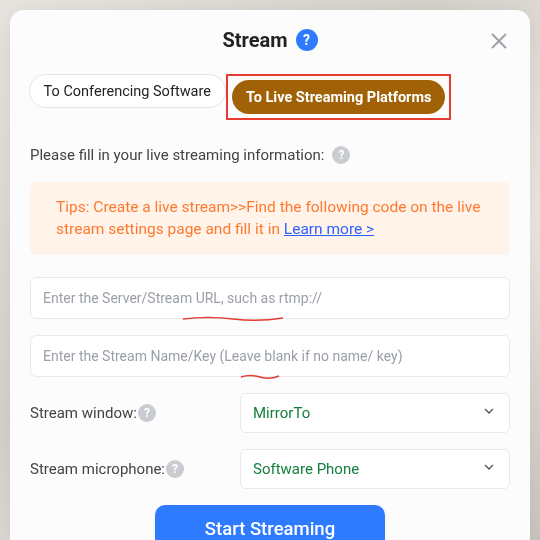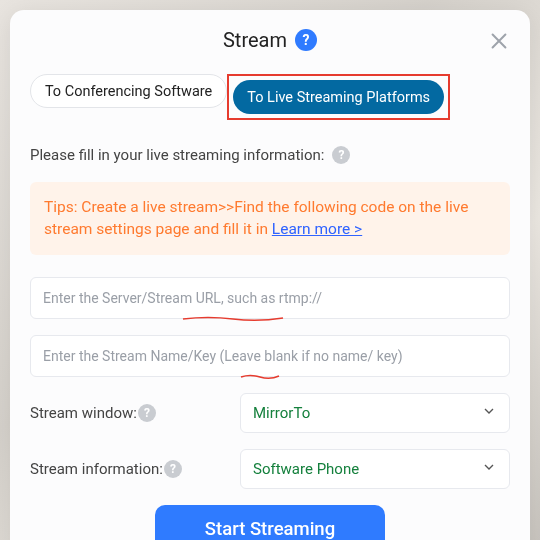--- a/index.html
+++ b/index.html
@@ -2,30 +2,30 @@
 <html><head>
 <meta charset="utf-8">
 <style>
   *{box-sizing:border-box;margin:0;padding:0;font-family:-apple-system,BlinkMacSystemFont,"Segoe UI",Roboto,Arial,sans-serif}
   body{width:540px;height:540px;overflow:hidden}
   .backdrop{width:540px;height:540px;background:linear-gradient(135deg,#e8e4df 0%,#d5d1cb 40%,#ebe7e1 70%,#c9c5bf 100%);display:flex;align-items:flex-start;justify-content:center}
   .modal{width:520px;margin-top:10px;background:#fcfcfd;border-radius:14px;padding:18px 20px 24px;position:relative;box-shadow:0 4px 24px rgba(0,0,0,.08)}
   .close{position:absolute;top:20px;right:20px;cursor:pointer;color:#9ea3ab}
   .close svg{width:22px;height:22px;stroke:#9ea3ab;stroke-width:2.2}
   .title-row{display:flex;align-items:center;justify-content:center;gap:8px;margin-bottom:22px}
-  .title{font-size:20px;font-weight:400;color:#222}
+  .title{font-size:20px;font-weight:700;color:#222}
   .q-badge{width:22px;height:22px;border-radius:50%;background:#2f7bff;color:#fff;font-size:14px;font-weight:700;display:flex;align-items:center;justify-content:center}
   .q-badge.grey{background:#c9ccd1;color:#fff;width:18px;height:18px;font-size:12px}
   .tabs-wrap{display:flex;justify-content:center;margin-bottom:26px}
   .highlight-box{border:2px solid #e63b2e;padding:4px;display:inline-flex;gap:10px;align-items:center}
   .tab{height:34px;padding:4px 14px;border-radius:17px;font-size:14.5px;display:flex;align-items:center;cursor:pointer;white-space:nowrap}
   .tab.inactive{margin-left:-60px;background:#fff;color:#222;border:1px solid #e3e5e9}
-  .tab.active{background:#0369a1;color:#fff;font-weight:400}
+  .tab.active{background:#a16207;color:#fff;font-weight:700}
   .label-row{display:flex;gap:8px;font-size:15px;color:#444;margin-bottom:18px}
-  .tips{background:#fff3ea;border-radius:6px;padding:14px 14px;font-size:15.5px;color:#ff7a2f;line-height:1.45;margin-bottom:22px}
+  .tips{background:#fff3ea;border-radius:6px;padding:14px 26px;font-size:15.5px;color:#ff7a2f;line-height:1.45;margin-bottom:22px}
   .tips a{color:#2f63ff;text-decoration:underline}
   .field{width:100%;height:42px;border:1px solid #e7e9ee;border-radius:6px;padding:0 12px;font-size:15px;color:#888;display:flex;align-items:center;background:#fff;margin-bottom:16px;position:relative}
   .field input{border:none;outline:none;width:100%;font-size:14px;color:#404040;background:transparent}
   .field input::placeholder{color:#9a9fa7}
   .underline-red{position:absolute;height:5px;pointer-events:none}
   .underline-red svg{overflow:visible}
   .row{display:flex;align-items:center;gap:10px;margin-bottom:16px}
   .row .lbl{font-size:15px;color:#444;display:flex;align-items:center;gap:1px;min-width:200px}
   .select{flex:1;height:40px;border:1px solid #e7e9ee;border-radius:6px;background:#fff;display:flex;align-items:center;justify-content:space-between;padding:0 12px;font-size:15px;color:#15803d;cursor:pointer}
   .chev{color:#555}
@@ -91,21 +91,21 @@
       <div class="select">
         <span>MirrorTo</span>
         <span class="chev"><svg viewBox="0 0 24 24">
               <path d="M6 9l6 6 6-6"></path>
             </svg></span>
       </div>
     </div>
 
     <div class="row">
       <div class="lbl">
-        <span>Stream information:</span>
+        <span>Stream microphone:</span>
         <span class="q-badge grey">?</span>
       </div>
       <div class="select">
         <span>Software Phone</span>
         <span class="chev"><svg viewBox="0 0 24 24">
               <path d="M6 9l6 6 6-6"></path>
             </svg></span>
       </div>
     </div>
 

